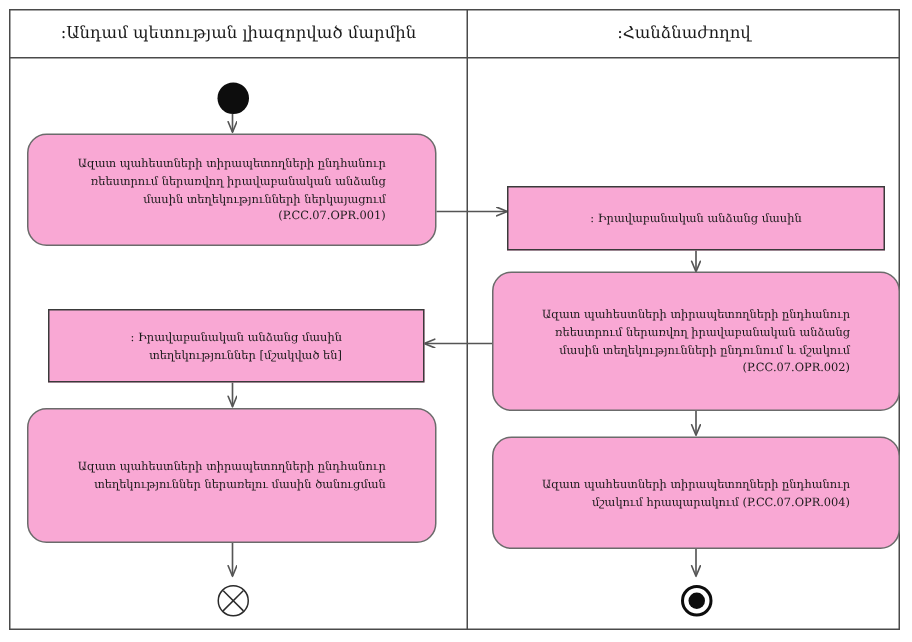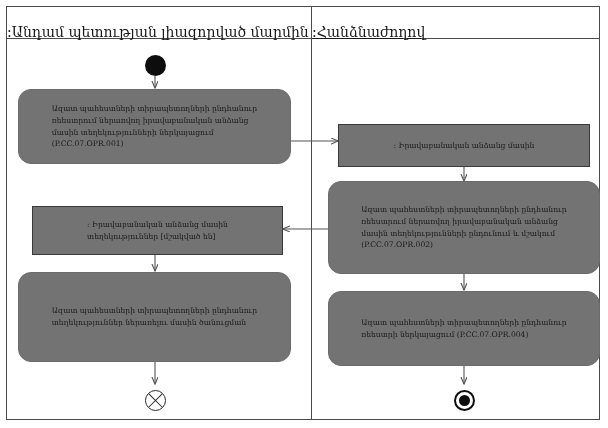--- a/index.html
+++ b/index.html
@@ -43,41 +43,42 @@
     position: absolute;
     left: 6px;
     top: 38px;
     width: 594px;
     height: 1px;
     background: #4a4a4a;
   }
   
   .lane-header {
     position: absolute;
-    top: 16px;
+    top: 6px;
     height: 32px;
     line-height: 32px;
-    font-size: 14px;
+    text-align: center;
+    font-size: 11px;
     color: #1a1a1a;
     white-space: nowrap;
     overflow: hidden;
   }
   #lane-header-left  { left: 7px;   width: 304px; }
-  #lane-header-right { left: 312px; width: 288px; text-decoration: underline; }
+  #lane-header-right { left: 312px; width: 288px; }
 
   
   .node {
     position: absolute;
     box-sizing: border-box;
     display: flex;
     align-items: center;
     justify-content: center;
-    text-align: left;
+    text-align: right;
     color: #1a1a1a;
-    background: #737373;
+    background: #f9a8d4;
   }
   .activity {
     border: 1px solid #6b6b6b;
     border-radius: 13px;
     font-size: 7.6px;
     line-height: 1.52;
     padding: 4px 8px;
   }
   .object-node {
     border: 1px solid #3a3a3a;
@@ -221,21 +222,21 @@
   <div class="node activity" style="left:18px; top:272px; width:273px; height:90px;">
     <div>
       <span>Ազատ պահեստների տիրապետողների ընդհանուր</span>
       <span>տեղեկություններ ներառելու մասին ծանուցման</span>
     </div>
   </div>
 
   <div class="node activity" style="left:328px; top:291px; width:272px; height:75px;">
     <div>
       <span>Ազատ պահեստների տիրապետողների ընդհանուր</span>
-      <span>ռեեստրի ներկայացում (P.CC.07.OPR.004)</span>
+      <span>մշակում հրապարակում (P.CC.07.OPR.004)</span>
     </div>
   </div>
 
   <div class="flow-final-node" style="left:144.5px; top:390px;">
     <i class="a"></i>
     <i class="b"></i>
   </div>
 
   <div class="final-node" style="left:453.5px; top:390px;"></div>
 

